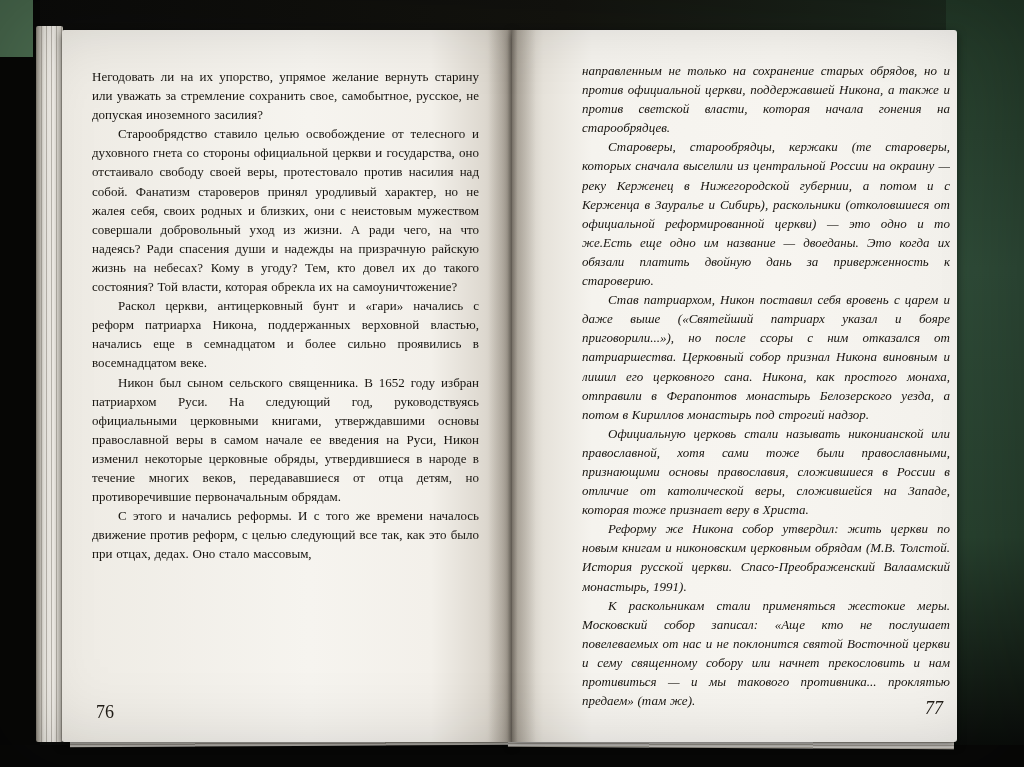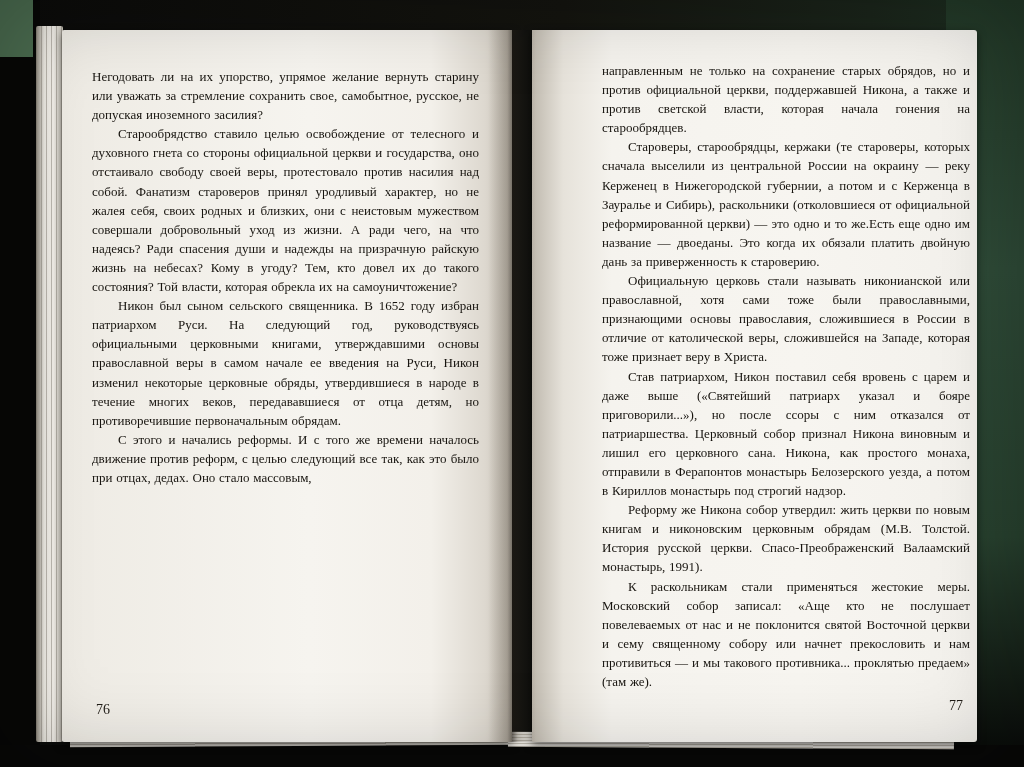--- a/index.html
+++ b/index.html
@@ -70,23 +70,24 @@
     position: absolute; top: 30px;
     height: 712px;
     box-shadow: 0 3px 9px rgba(0,0,0,0.55);
   }
   .page-left {
     left: 62px; width: 450px;
     background: linear-gradient(90deg, #eeebe4 0%, #f6f4ef 55%, #f3f0ea 82%, #ddd8cf 94%, #c2bcb1 100%);
     border-radius: 2px 0 0 2px;
   }
   .page-right {
-    left: 532px; width: 445px;
+    left: 512px; width: 445px;
     background: linear-gradient(90deg, #bfb9ae 0%, #e6e2da 7%, #f5f3ee 18%, #f7f5f0 60%, #f3f1ec 100%);
     border-radius: 0 3px 3px 0;
+    font-style: italic;
   }
   
   .gutter-shadow {
     position: absolute; left: 488px; top: 30px;
     width: 48px; height: 712px;
     pointer-events: none;
     background: linear-gradient(90deg,
       rgba(70,60,48,0) 0%,
       rgba(70,60,48,0.28) 40%,
       rgba(45,38,30,0.5) 50%,
@@ -111,21 +112,21 @@
   .text-left {
     left: 30px; top: 37px;
     width: 387px; height: 645px;
   }
   .text-right {
     left: 70px; top: 31px;
     width: 368px; height: 652px;
   }
   .page-number {
     position: absolute;
-    font-size: 14px;
+    font-size: 18px;
     color: #201c16;
   }
   .pn-left { left: 34px; top: 672px; }
   .pn-right { right: 14px; top: 668px; }
   
   .vignette {
     position: absolute; inset: 0;
     pointer-events: none;
     box-shadow: inset 0 0 90px rgba(0,0,0,0.25);
   }
@@ -141,32 +142,33 @@
   <div class="bg-bottom-strip"></div>
 
   <div class="fore-edges-left"></div>
   <div class="bottom-edges-left"></div>
   <div class="bottom-edges"></div>
 
   <div class="page page-left">
     <div class="page-text text-left">
         <p>Негодовать ли на их упорство, упрямое желание вернуть старину или уважать за стремление сохранить свое, самобытное, русское, не допуская иноземного засилия?</p>
         <p>Старообрядство ставило целью освобождение от телесного и духовного гнета со стороны официальной церкви и государства, оно отстаивало свободу своей веры, протестовало против насилия над собой. Фанатизм староверов принял уродливый характер, но не жалея себя, своих родных и близких, они с неистовым мужеством совершали добровольный уход из жизни. А ради чего, на что надеясь? Ради спасения души и надежды на призрачную райскую жизнь на небесах? Кому в угоду? Тем, кто довел их до такого состояния? Той власти, которая обрекла их на самоуничтожение?</p>
+        <p>Раскол церкви, антицерковный бунт и «гари» начались с реформ патриарха Никона, поддержанных верховной властью, начались еще в семнадцатом и более сильно проявились в восемнадцатом веке.</p>
         <p>Никон был сыном сельского священника. В 1652 году избран патриархом Руси. На следующий год, руководствуясь официальными церковными книгами, утверждавшими основы православной веры в самом начале ее введения на Руси, Никон изменил некоторые церковные обряды, утвердившиеся в народе в течение многих веков, передававшиеся от отца детям, но противоречившие первоначальным обрядам.</p>
         <p>С этого и начались реформы. И с того же времени началось движение против реформ, с целью следующий все так, как это было при отцах, дедах. Оно стало массовым,</p>
       </div>
     <div class="page-number pn-left">76</div>
   </div>
 
   <div class="page page-right">
     <div class="page-text text-right">
         <p>направленным не только на сохранение старых обрядов, но и против официальной церкви, поддержавшей Никона, а также и против светской власти, которая начала гонения на старообрядцев.</p>
         <p>Староверы, старообрядцы, кержаки (те староверы, которых сначала выселили из центральной России на окраину — реку Керженец в Нижегородской губернии, а потом и с Керженца в Зауралье и Сибирь), раскольники (отколовшиеся от официальной реформированной церкви) — это одно и то же.Есть еще одно им название — двоеданы. Это когда их обязали платить двойную дань за приверженность к староверию.</p>
+        <p>Став патриархом, Никон поставил себя вровень с царем и даже выше («Святейший патриарх указал и бояре приговорили...»), но после ссоры с ним отказался от патриаршества. Церковный собор признал Никона виновным и лишил его церковного сана. Никона, как простого монаха, отправили в Ферапонтов монастырь Белозерского уезда, а потом в Кириллов монастырь под строгий надзор.</p>
         <p>Официальную церковь стали называть никонианской или православной, хотя сами тоже были православными, признающими основы православия, сложившиеся в России в отличие от католической веры, сложившейся на Западе, которая тоже признает веру в Христа.</p>
-        <p>Став патриархом, Никон поставил себя вровень с царем и даже выше («Святейший патриарх указал и бояре приговорили...»), но после ссоры с ним отказался от патриаршества. Церковный собор признал Никона виновным и лишил его церковного сана. Никона, как простого монаха, отправили в Ферапонтов монастырь Белозерского уезда, а потом в Кириллов монастырь под строгий надзор.</p>
         <p>Реформу же Никона собор утвердил: жить церкви по новым книгам и никоновским церковным обрядам (М.В. Толстой. История русской церкви. Спасо-Преображенский Валаамский монастырь, 1991).</p>
         <p>К раскольникам стали применяться жестокие меры. Московский собор записал: «Аще кто не послушает повелеваемых от нас и не поклонится святой Восточной церкви и сему священному собору или начнет прекословить и нам противиться — и мы такового противника... проклятью предаем» (там же).</p>
       </div>
     <div class="page-number pn-right">77</div>
   </div>
 
   <div class="gutter-shadow"></div>
   <div class="vignette"></div>
 </div>
 

